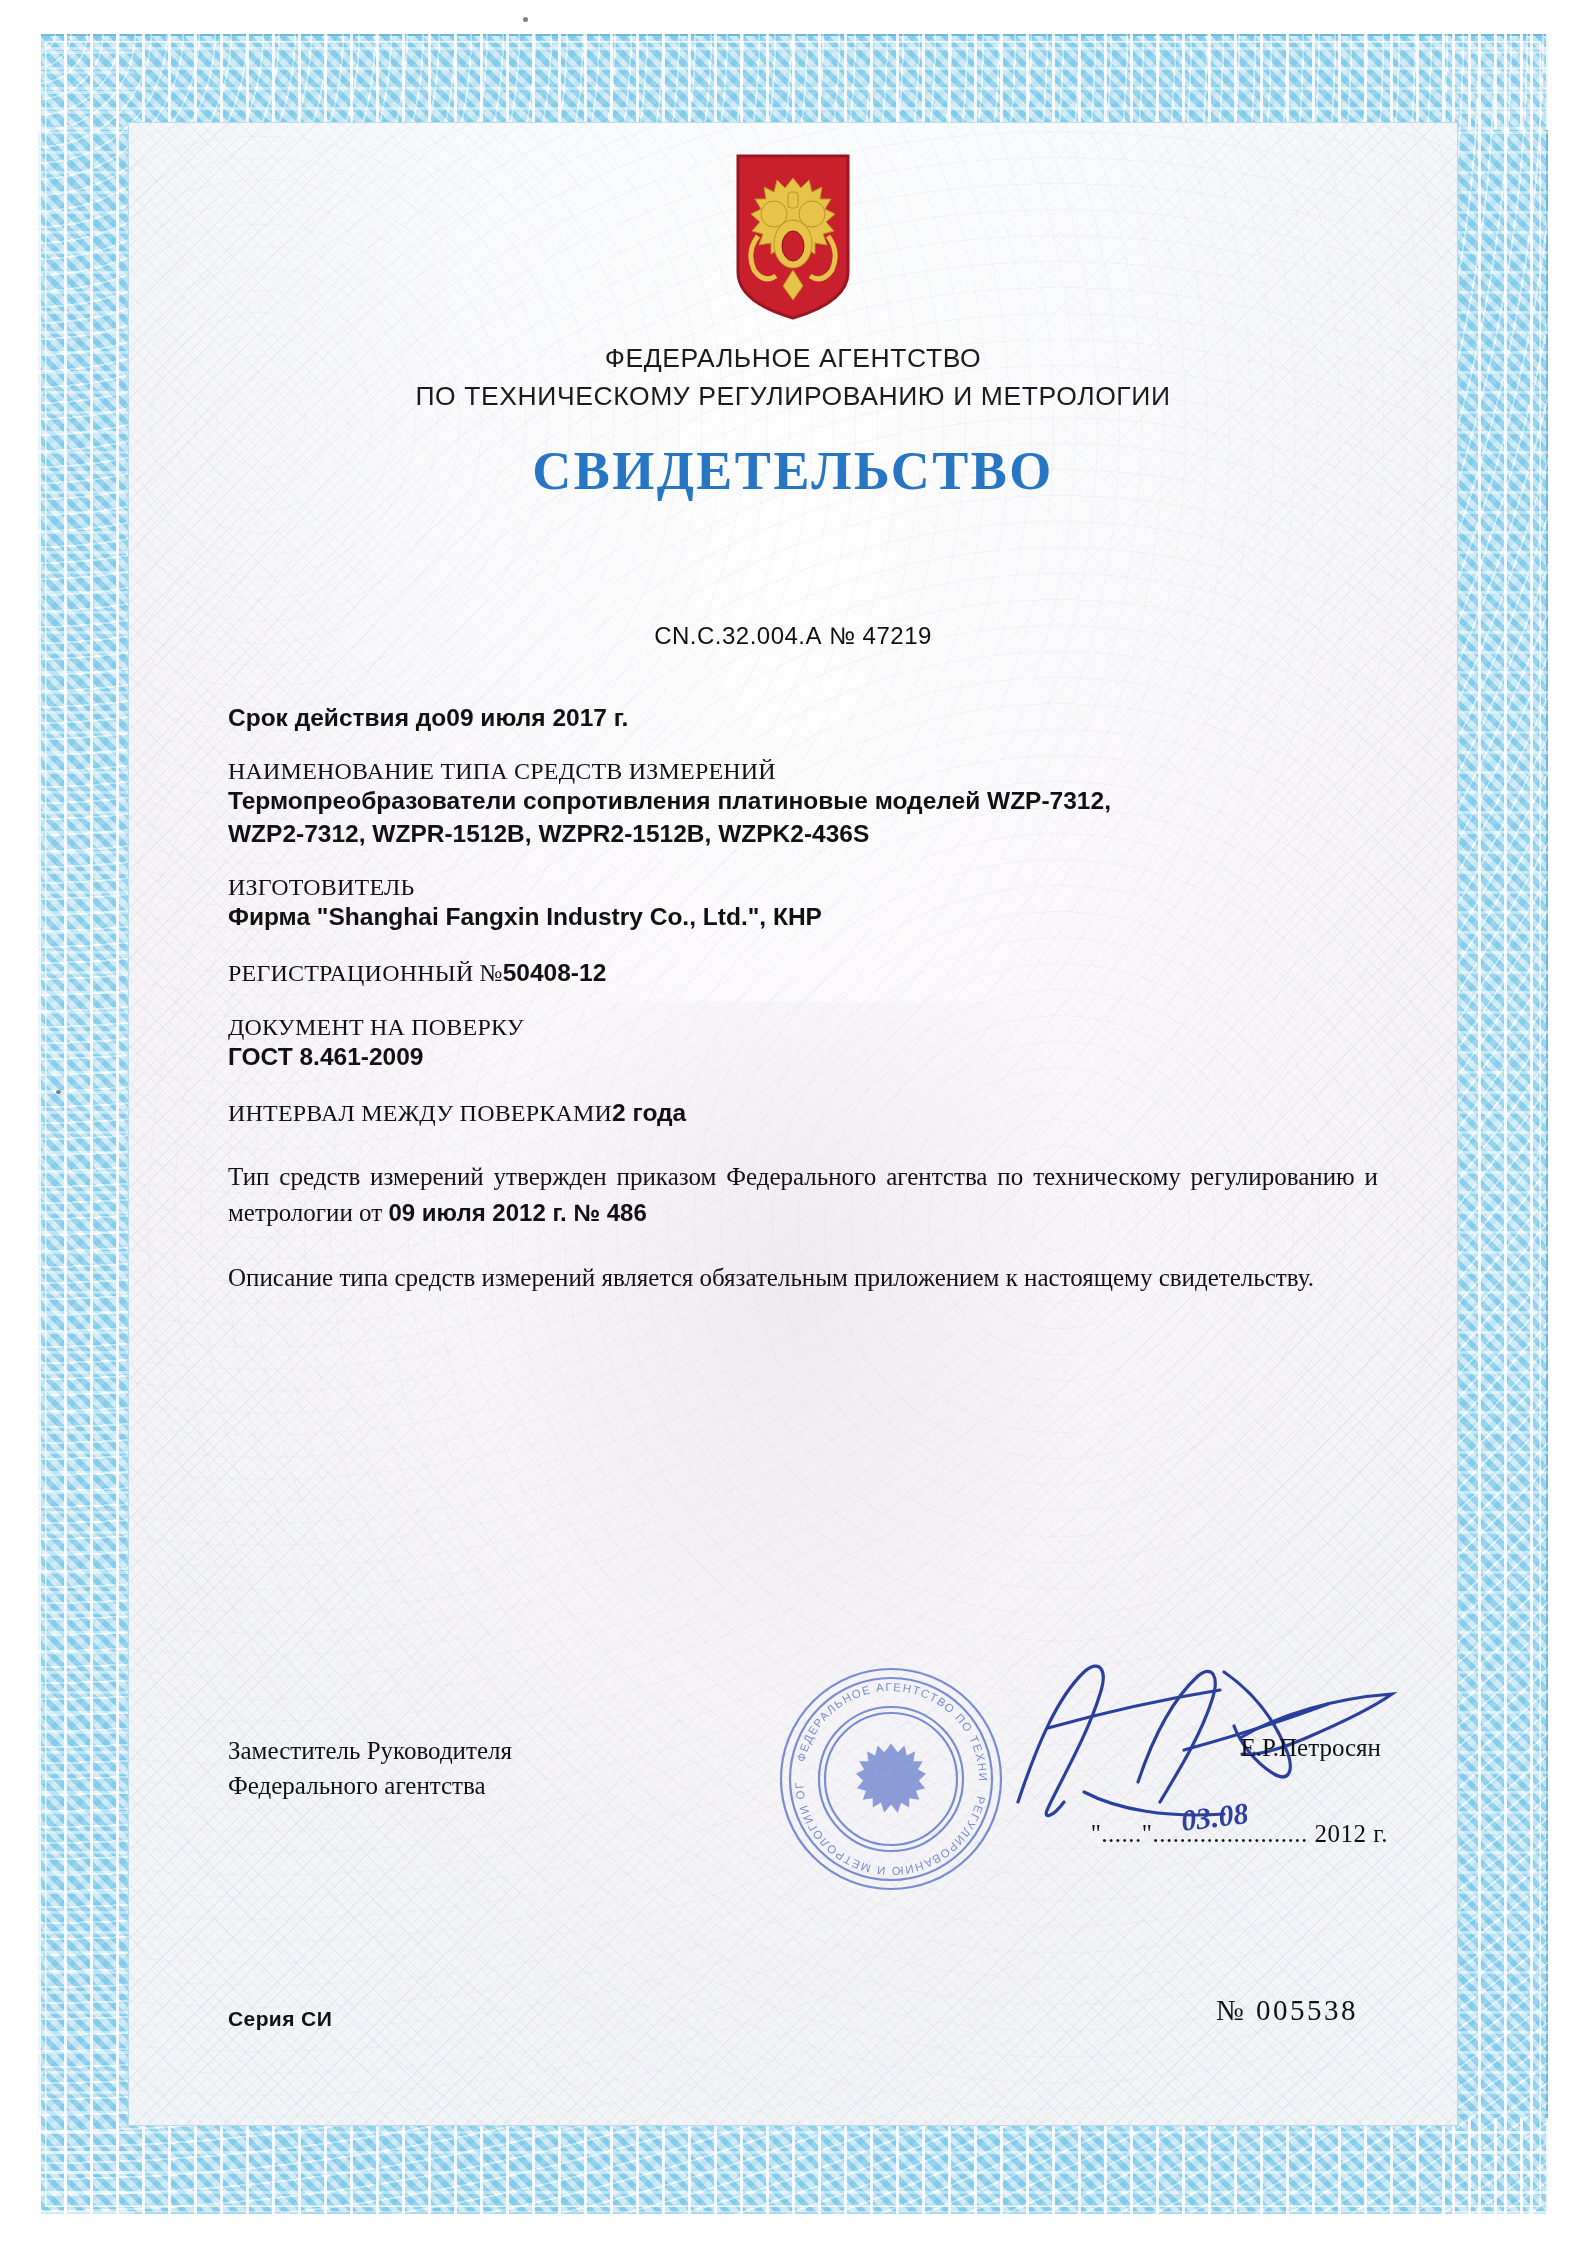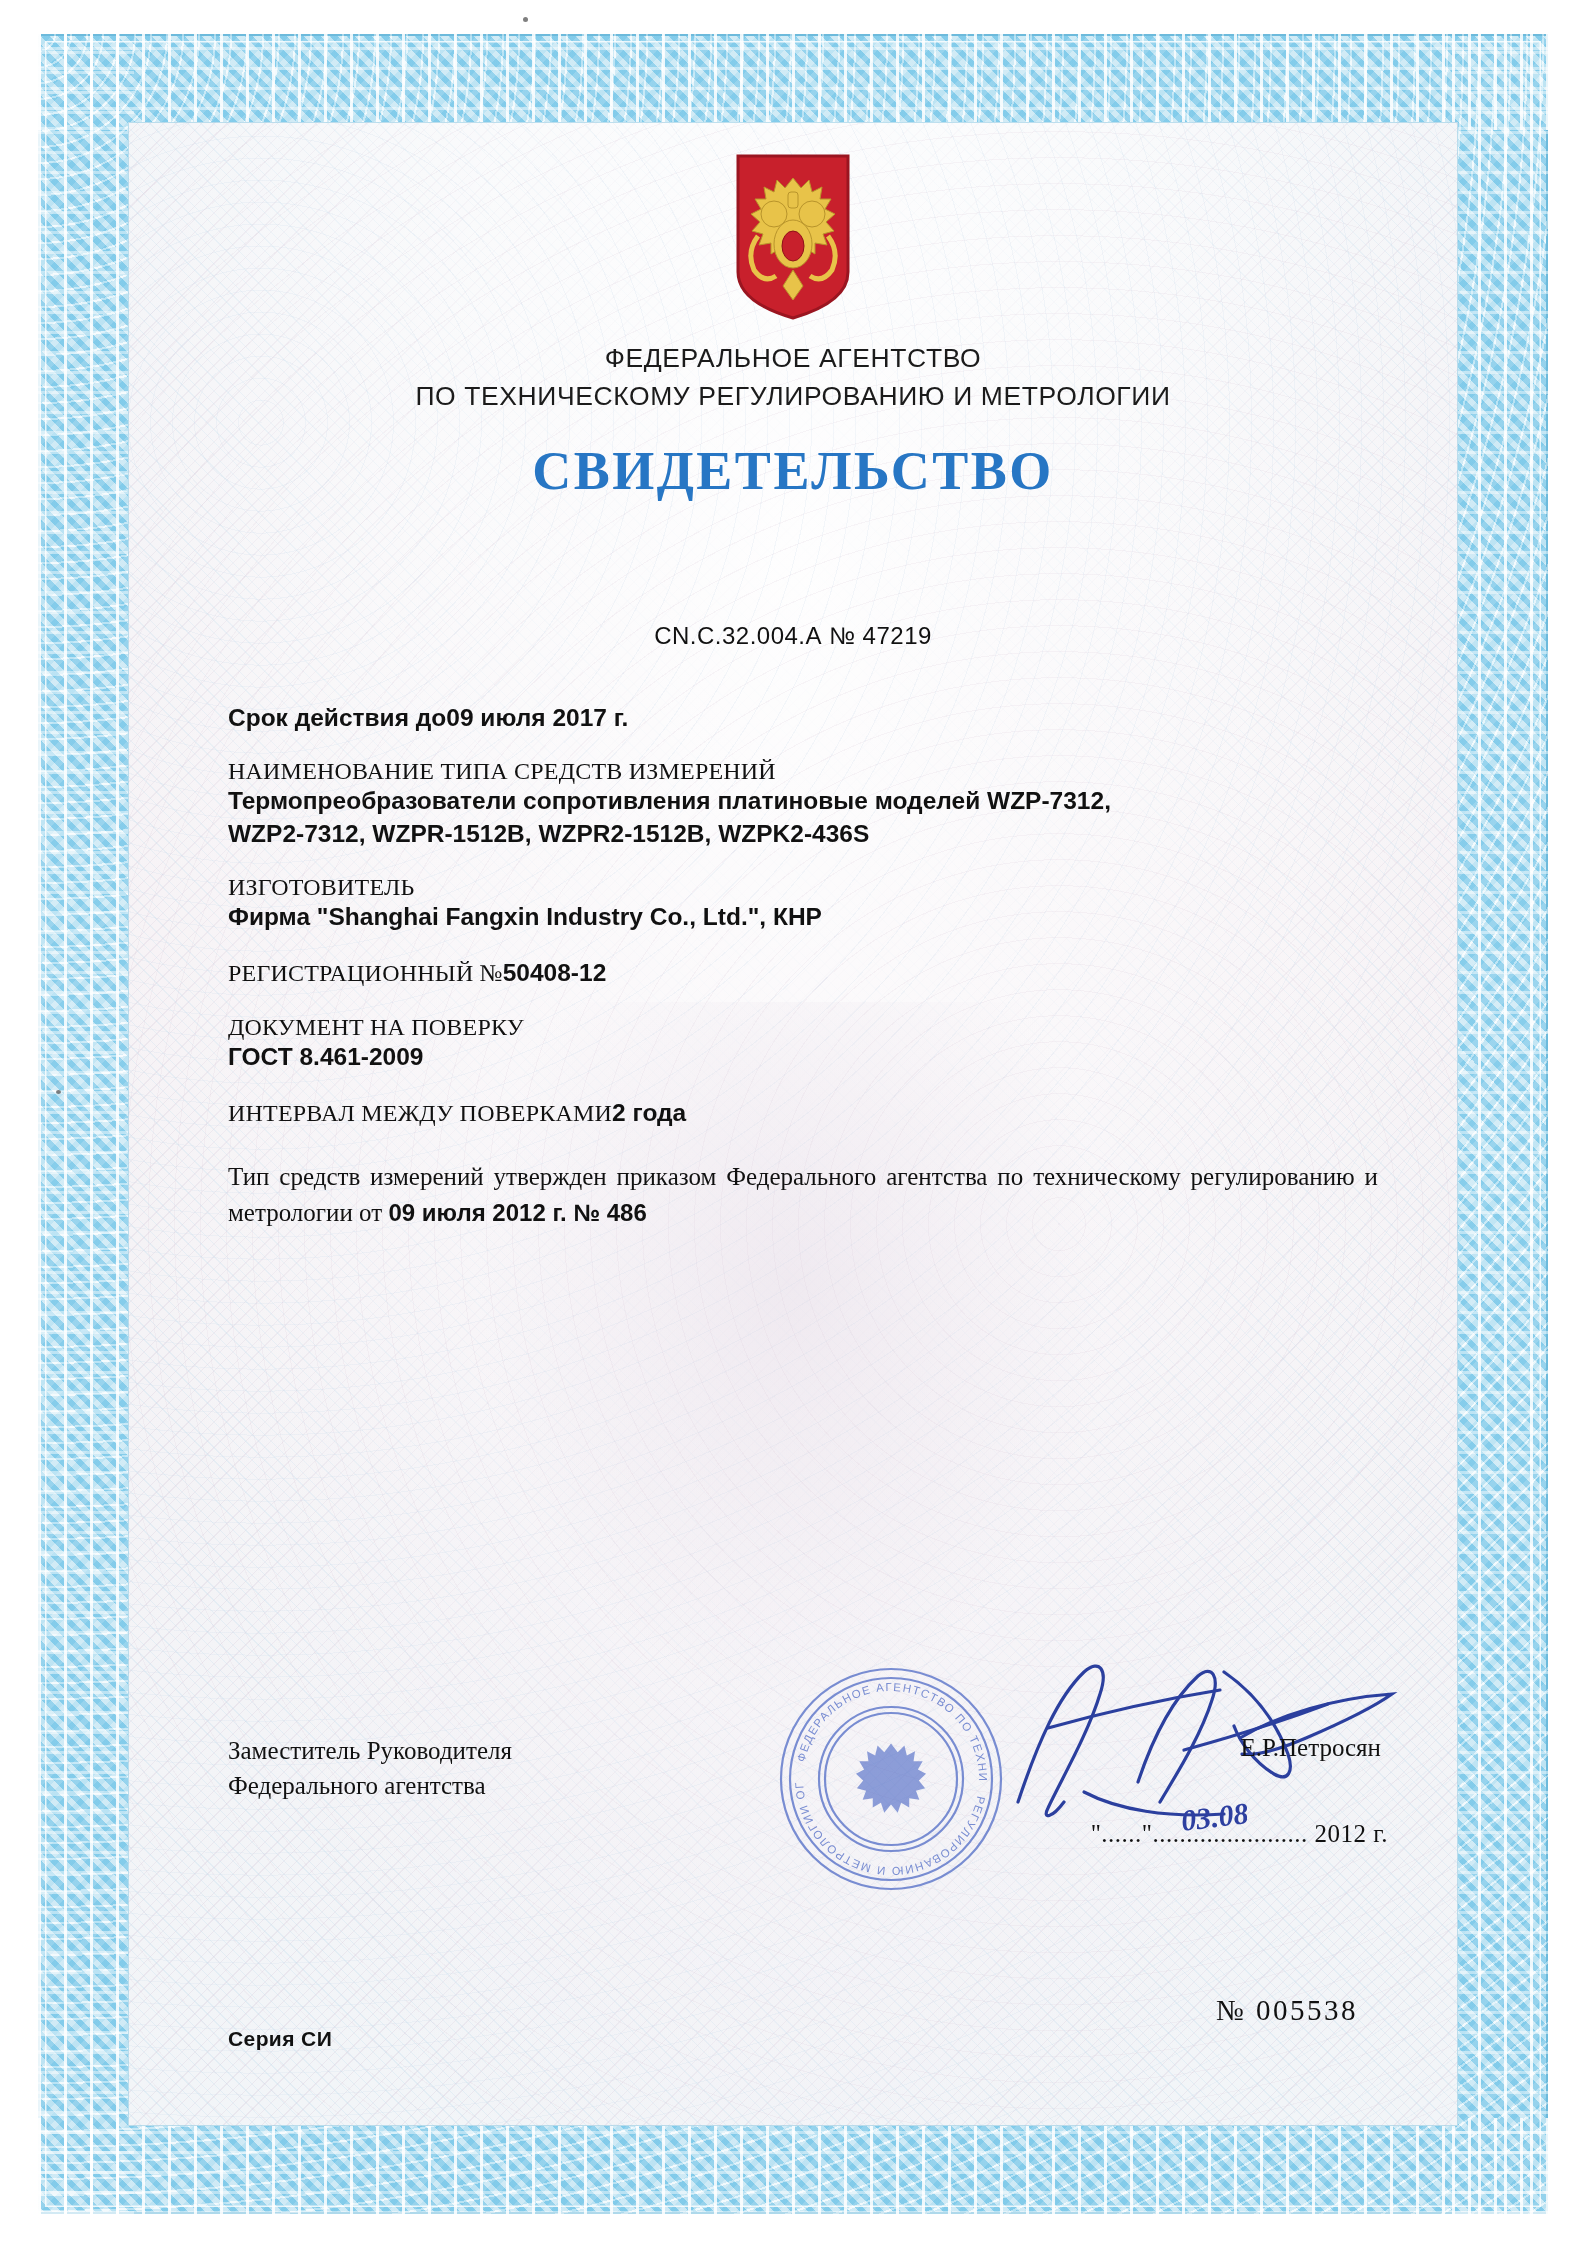--- a/index.html
+++ b/index.html
@@ -274,21 +274,20 @@
   }
 
   .footer-left {
     position: absolute;
     left: 100px;
     top: 1885px;
     font-size: 21px;
     font-weight: bold;
     color: #111;
     letter-spacing: 0.4px;
-    margin-top: 20px;
   }
   .footer-right {
     position: absolute;
     right: 100px;
     top: 1872px;
     font-family: "Liberation Serif", serif;
     font-size: 29px;
     color: #111;
     letter-spacing: 2.5px;
   }
@@ -376,20 +375,21 @@
       <div class="sec inline-row">
         <span class="lbl-serif">ИНТЕРВАЛ МЕЖДУ ПОВЕРКАМИ</span>
         <span class="val-bold-sans">2 года</span>
       </div>
 
       <div class="para">
         <span>Тип средств измерений утвержден приказом Федерального агентства по техническому регулированию и метрологии от</span>
         <b>09 июля 2012 г. № 486</b>
       </div>
 
+      <div class="para">Описание типа средств измерений является обязательным приложением к настоящему свидетельству.</div>
     </div>
 
     <div class="sign-area">
 
       <div class="stamp">
         <svg viewBox="0 0 230 230" width="230" height="230" aria-hidden="true">
           <g fill="none" stroke="#4a66c4" stroke-width="2.2">
             <circle cx="115" cy="115" r="110"></circle>
             <circle cx="115" cy="115" r="101"></circle>
             <circle cx="115" cy="115" r="72"></circle>

